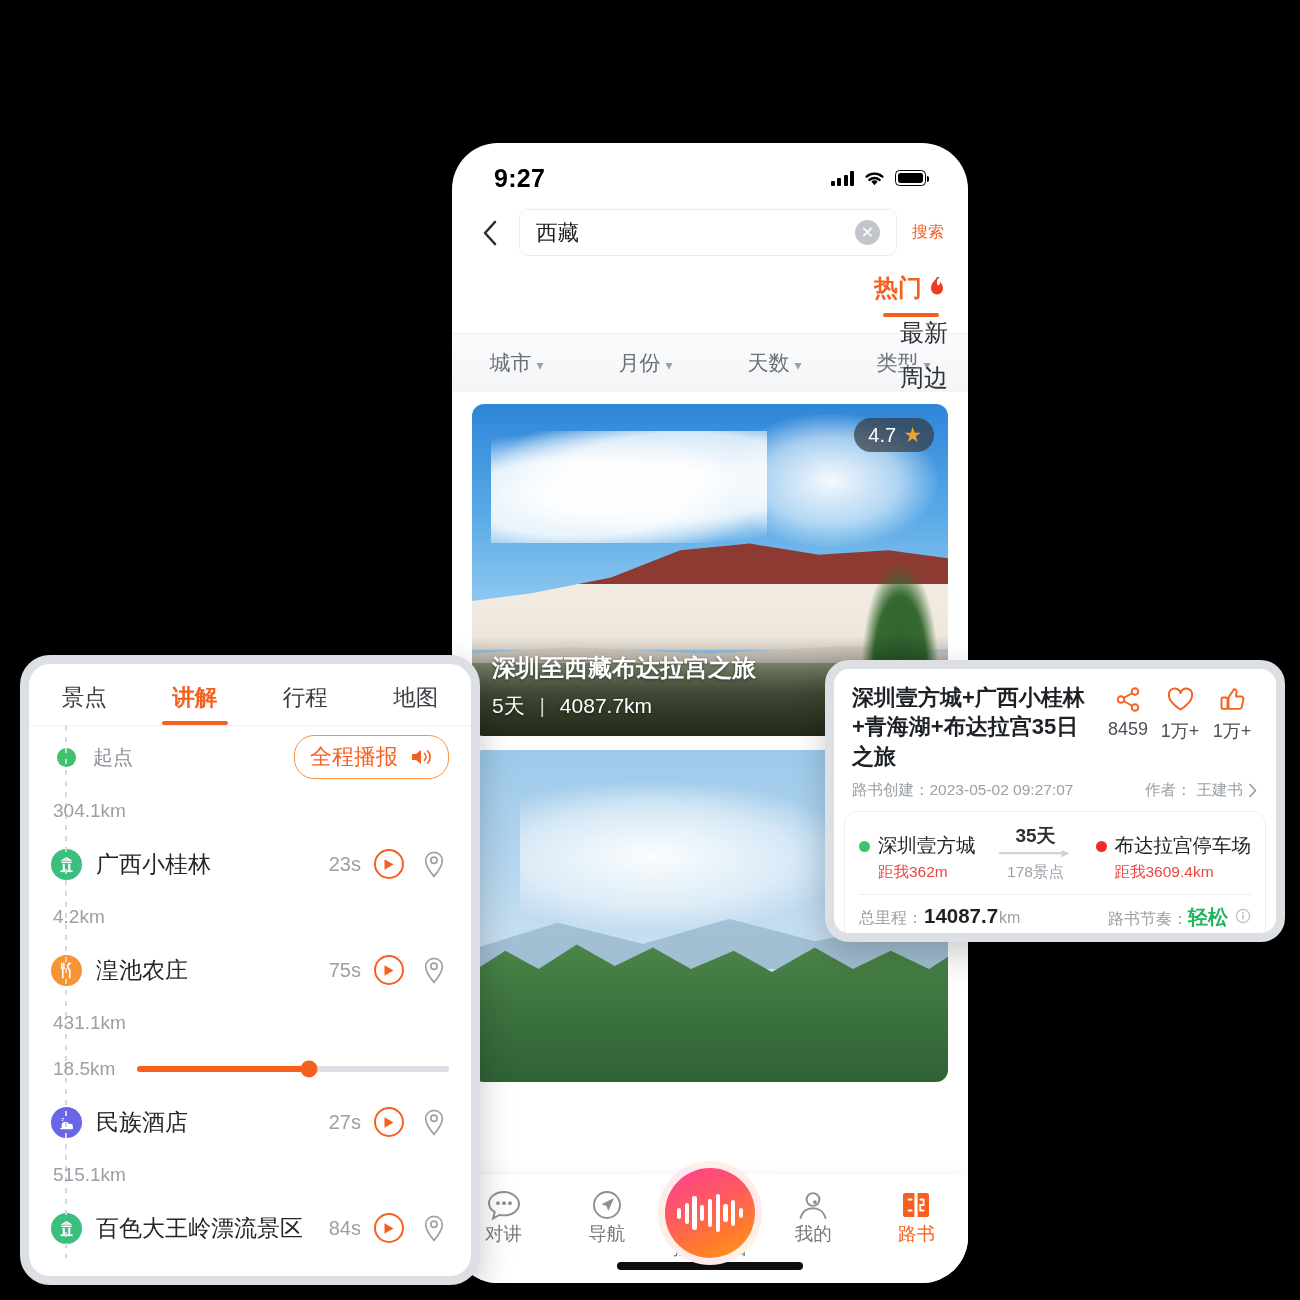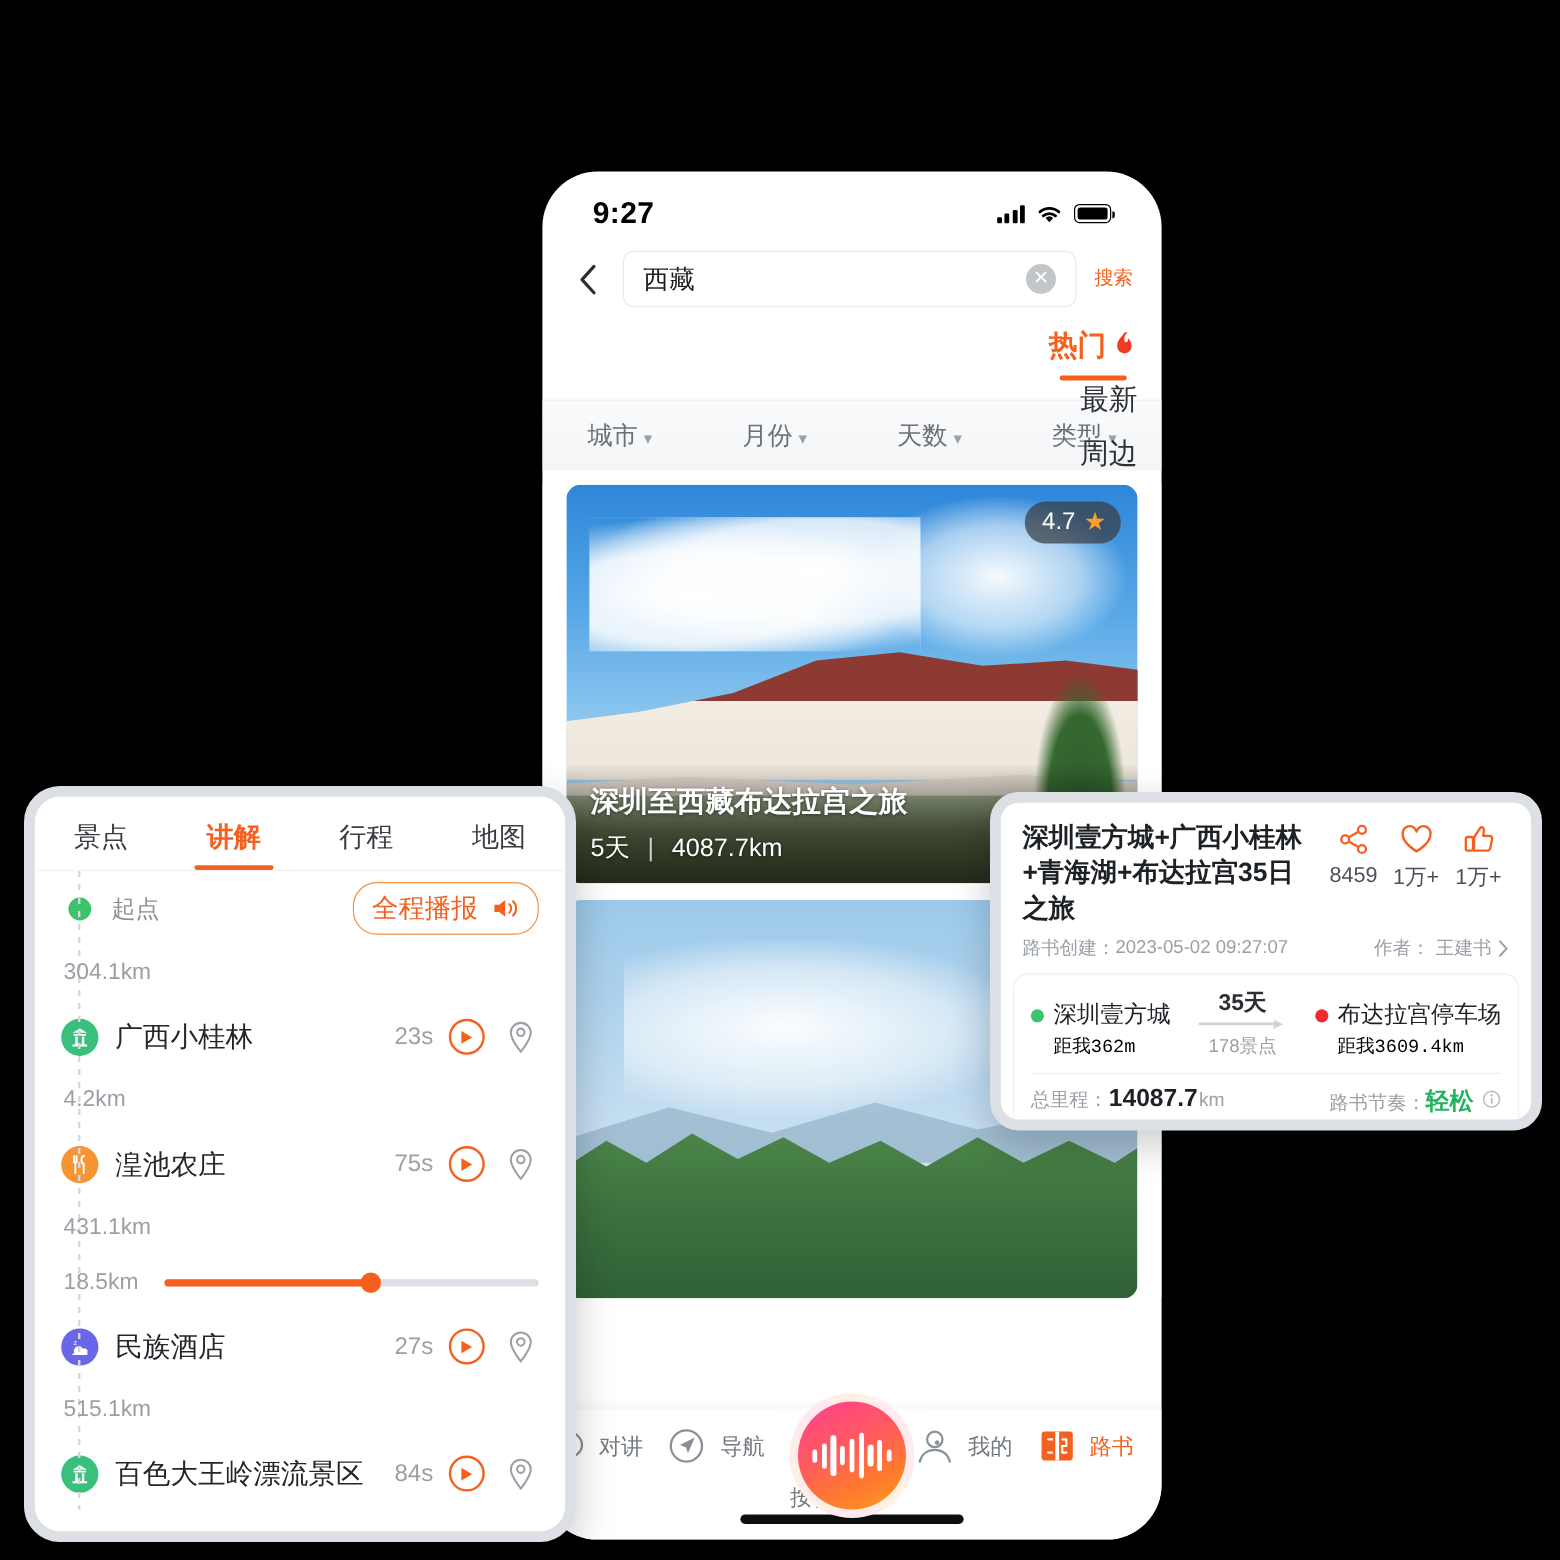--- a/index.html
+++ b/index.html
@@ -163,21 +163,21 @@
     background:#fff;
     display:flex; align-items:flex-start; padding-top:14px;
     box-shadow: 0 -2px 12px rgba(0,0,0,.05);
   }
   .navbar::before{
     content:""; position:absolute; left:50%; top:-1px; transform:translateX(-50%);
     width:128px; height:42px; background:#fff;
     border-radius: 0 0 64px 64px;
   }
   .navitem { flex:1; text-align:center; font-size:18.5px; color:#74797f;
-             display:flex;align-items:center;gap:11px; cursor:pointer; }
+             display:flex;flex-direction:column;align-items:center;gap:0; cursor:pointer; }
   .navitem.active { color:#f6601f; }
   .navitem.mid .navlabel { margin-top:46px; }
   .micbtn {
     position:absolute; left:50%; top:0; transform:translateX(-50%);
     width:104px;height:104px;border-radius:50%;
     background:linear-gradient(155deg,#ff3f8e 0%,#ff5a5f 42%,#ff7a2e 72%,#ff9b1e 100%);
     border:7px solid rgba(255,255,255,.88);
     display:flex;align-items:center;justify-content:center; cursor:pointer;
     z-index:3;
   }
@@ -266,21 +266,21 @@
   .rc-sub { display:flex;align-items:center;margin-top:9px;font-size:15.5px;color:#9aa0a6; }
   .rc-sub .author { margin-left:auto; display:flex;align-items:center;gap:5px;cursor:pointer; }
 
   .rc-box { margin:10px 10px 0 10px; border:1.4px solid #edeef0; border-radius:13px;
             padding: 11px 14px 12px 14px; }
   .rc-route { display:flex;align-items:flex-end; }
   .rc-end { display:flex; gap:8px; }
   .rc-end .d { width:11px;height:11px;border-radius:50%;margin-top:9px;flex-shrink:0; }
   .rc-end .d.g{background:#3cc36b;} .rc-end .d.r{background:#ef2b2b;}
   .rc-end .t1{font-size:19.5px;color:#1d2125;}
-  .rc-end .t2{font-size:15.5px;color:#000000;margin-top:3px;font-family:Liberation Mono, monospace;}
+  .rc-end .t2{font-size:15.5px;color:#ef4444;margin-top:3px;}
   .rc-mid { flex:1; text-align:center; padding:0 6px; }
   .rc-mid .days{font-size:19px;font-weight:bold;color:#2b2f34;}
   .rc-arrow{height:12px;display:flex;align-items:center;justify-content:center;}
   .rc-mid .spots{font-size:15.5px;color:#9aa0a6;margin-top:1px;}
   .rc-hr{height:1.3px;background:#edeef0;margin:11px 0 9px 0;}
   .rc-grid{display:flex;flex-wrap:wrap;row-gap:9px;}
   .rc-cell{width:50%;font-size:16px;color:#9aa0a6;display:flex;align-items:baseline;}
   .rc-cell.right{justify-content:flex-end;}
   .rc-cell b{font-size:20.5px;color:#1d2125;margin:0 1px;}
   .rc-cell .green{color:#21b35e;font-weight:bold;font-size:20px;}

